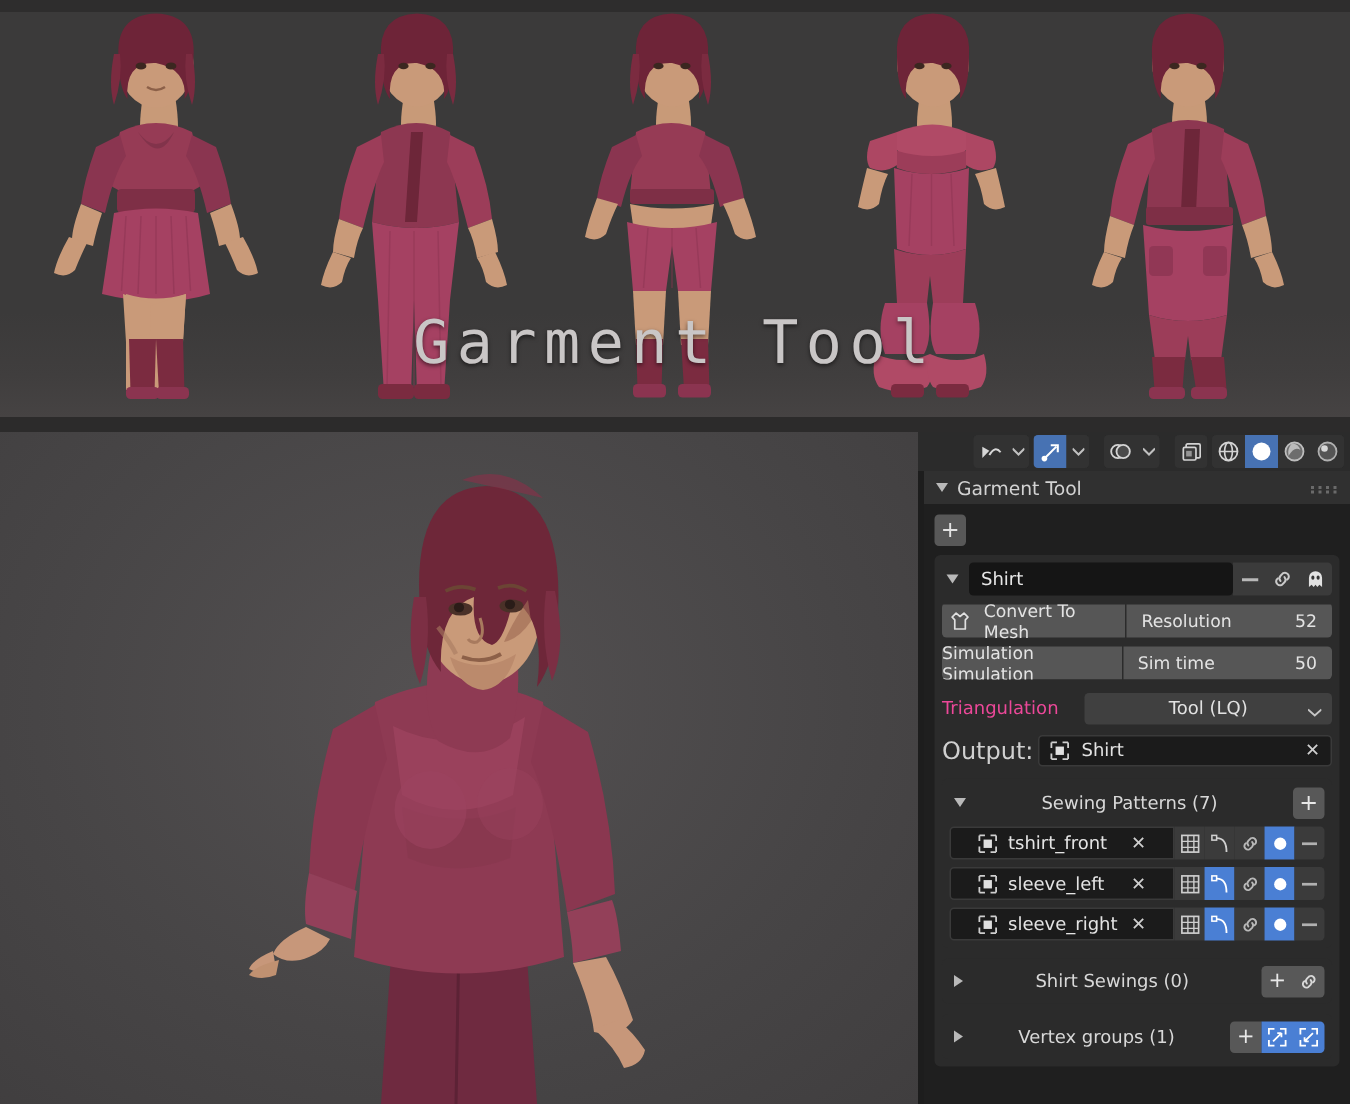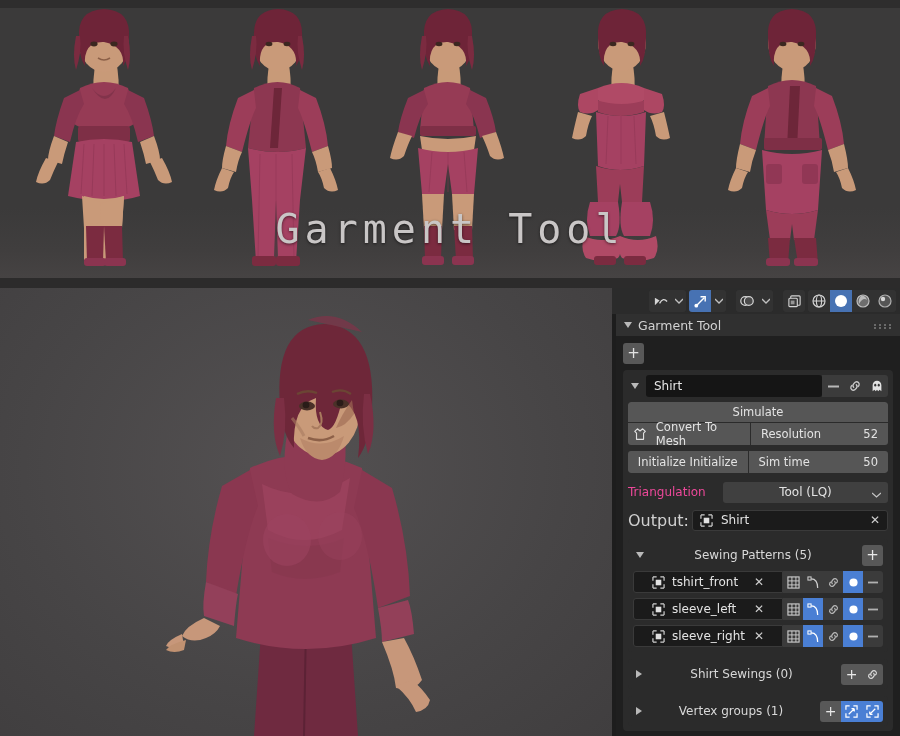--- a/index.html
+++ b/index.html
@@ -525,36 +525,35 @@
           <span class="ibtn">
             <svg width="14" height="14" viewBox="0 0 16 16">
               <path d="M3 14 V7 a5 5 0 0 1 10 0 v7 l-2 -1.6 l-1.6 1.6 l-1.4 -1.6 l-1.4 1.6 l-1.6 -1.6z" fill="#e2e2e2"></path>
               <ellipse cx="6" cy="7" rx="1.2" ry="1.6" fill="#333"></ellipse>
               <ellipse cx="10" cy="7" rx="1.2" ry="1.6" fill="#333"></ellipse>
             </svg>
           </span>
         </div>
 
         <div class="btnblock">
-          <div class="bwide">Simulate</div>
           <div class="brow">
             <div class="bcell left">
               <svg width="16" height="15" viewBox="0 0 18 17">
                 <path d="M2 5 L5 2 l3 2.5 l3 -2.5 l3 3 l-2 2 v7 h-8 v-7z" stroke="#e0e0e0" stroke-width="1.3" fill="none" stroke-linejoin="round"></path>
               </svg>
               <span>Convert To Mesh</span>
             </div>
             <div class="bcell right">
               <span>Resolution</span>
               <span class="num">52</span>
             </div>
           </div>
           <div class="brow2">
             <div class="bcell left">
-              <span>Initialize Initialize</span>
+              <span>Simulation Simulation</span>
             </div>
             <div class="bcell right">
               <span>Sim time</span>
               <span class="num">50</span>
             </div>
           </div>
         </div>
 
         <div class="fldrow">
           <span class="flabel">Triangulation</span>
@@ -576,21 +575,21 @@
               <rect x="4" y="4" width="6" height="6" fill="#e0e0e0"></rect>
             </svg>
             <span>Shirt</span>
             <span class="x">✕</span>
           </span>
         </div>
 
         <div class="subpanel">
           <div class="subhead">
             <span class="tri down"></span>
-            <span class="shlbl">Sewing Patterns (5)</span>
+            <span class="shlbl">Sewing Patterns (7)</span>
             <span class="plusbtn">+</span>
           </div>
 
           <div class="patrow">
             <span class="patname">
               <svg width="13" height="13" viewBox="0 0 14 14">
                 <path d="M1 1 h4 M1 1 v4 M13 1 h-4 M13 1 v4 M1 13 h4 M1 13 v-4 M13 13 h-4 M13 13 v-4" stroke="#cfcfcf" stroke-width="1.3" fill="none"></path>
                 <rect x="4" y="4" width="6" height="6" fill="#e0e0e0"></rect>
               </svg>
               <span>tshirt_front</span>

